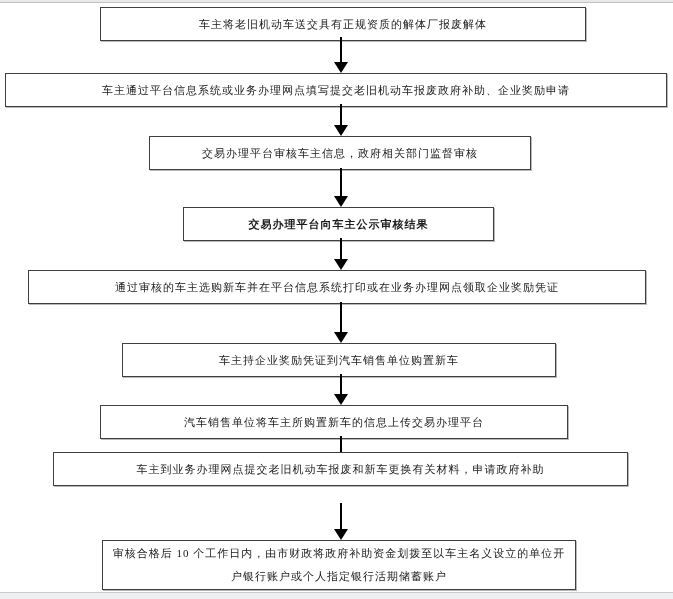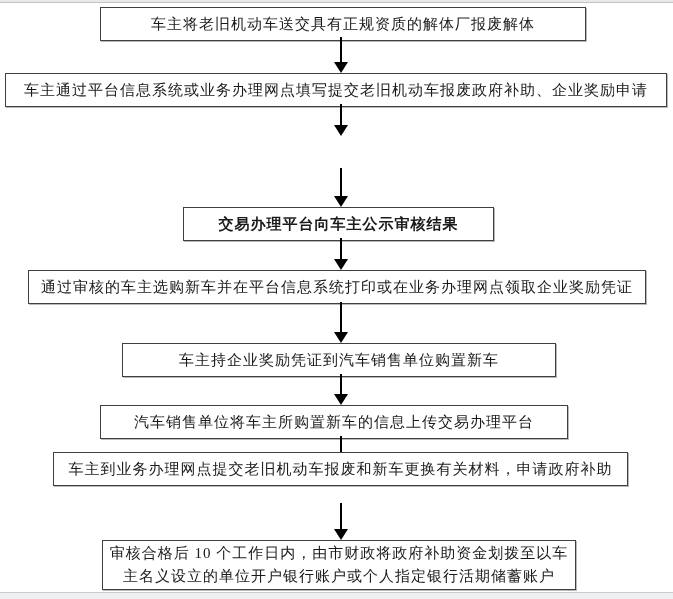--- a/index.html
+++ b/index.html
@@ -20,21 +20,21 @@
     background:#edeff1;border-top:1px solid #c8ccd0;
   }
   .node{
     position:absolute;
     box-sizing:border-box;
     background:#ffffff;
     border:1.5px solid #3f3f3f;
     box-shadow:1px 1px 0 #b9b9b9;
     display:flex;align-items:center;justify-content:center;
     text-align:center;
-    font-size:15px;line-height:23px;letter-spacing:1px;
+    font-size:11px;line-height:23px;letter-spacing:1px;
     padding:16px 4px;
   }
   .n1{left:100px;top:7px;width:486px;height:30px;}
   .n2{left:5px;top:73px;width:662px;height:31px;}
   .n3{left:149px;top:136px;width:382px;height:32px;}
   .n4{left:183px;top:207px;width:311px;height:31px;font-weight:bold;}
   .n5{left:28px;top:270px;width:618px;height:32px;}
   .n6{left:122px;top:343px;width:434px;height:29px;}
   .n7{left:100px;top:405px;width:468px;height:31px;}
   .n8{left:53px;top:452px;width:575px;height:31px;}
@@ -65,20 +65,21 @@
 
 <div class="canvas">
   <div class="edge-strip-top"></div>
 
   <div class="node n1">车主将老旧机动车送交具有正规资质的解体厂报废解体</div>
   <div class="arrow a1"></div>
 
   <div class="node n2">车主通过平台信息系统或业务办理网点填写提交老旧机动车报废政府补助、企业奖励申请</div>
   <div class="arrow a2"></div>
 
+  <div class="node n3">交易办理平台审核车主信息，政府相关部门监督审核</div>
   <div class="arrow a3"></div>
 
   <div class="node n4">交易办理平台向车主公示审核结果</div>
   <div class="arrow a4"></div>
 
   <div class="node n5">通过审核的车主选购新车并在平台信息系统打印或在业务办理网点领取企业奖励凭证</div>
   <div class="arrow a5"></div>
 
   <div class="node n6">车主持企业奖励凭证到汽车销售单位购置新车</div>
   <div class="arrow a6"></div>

